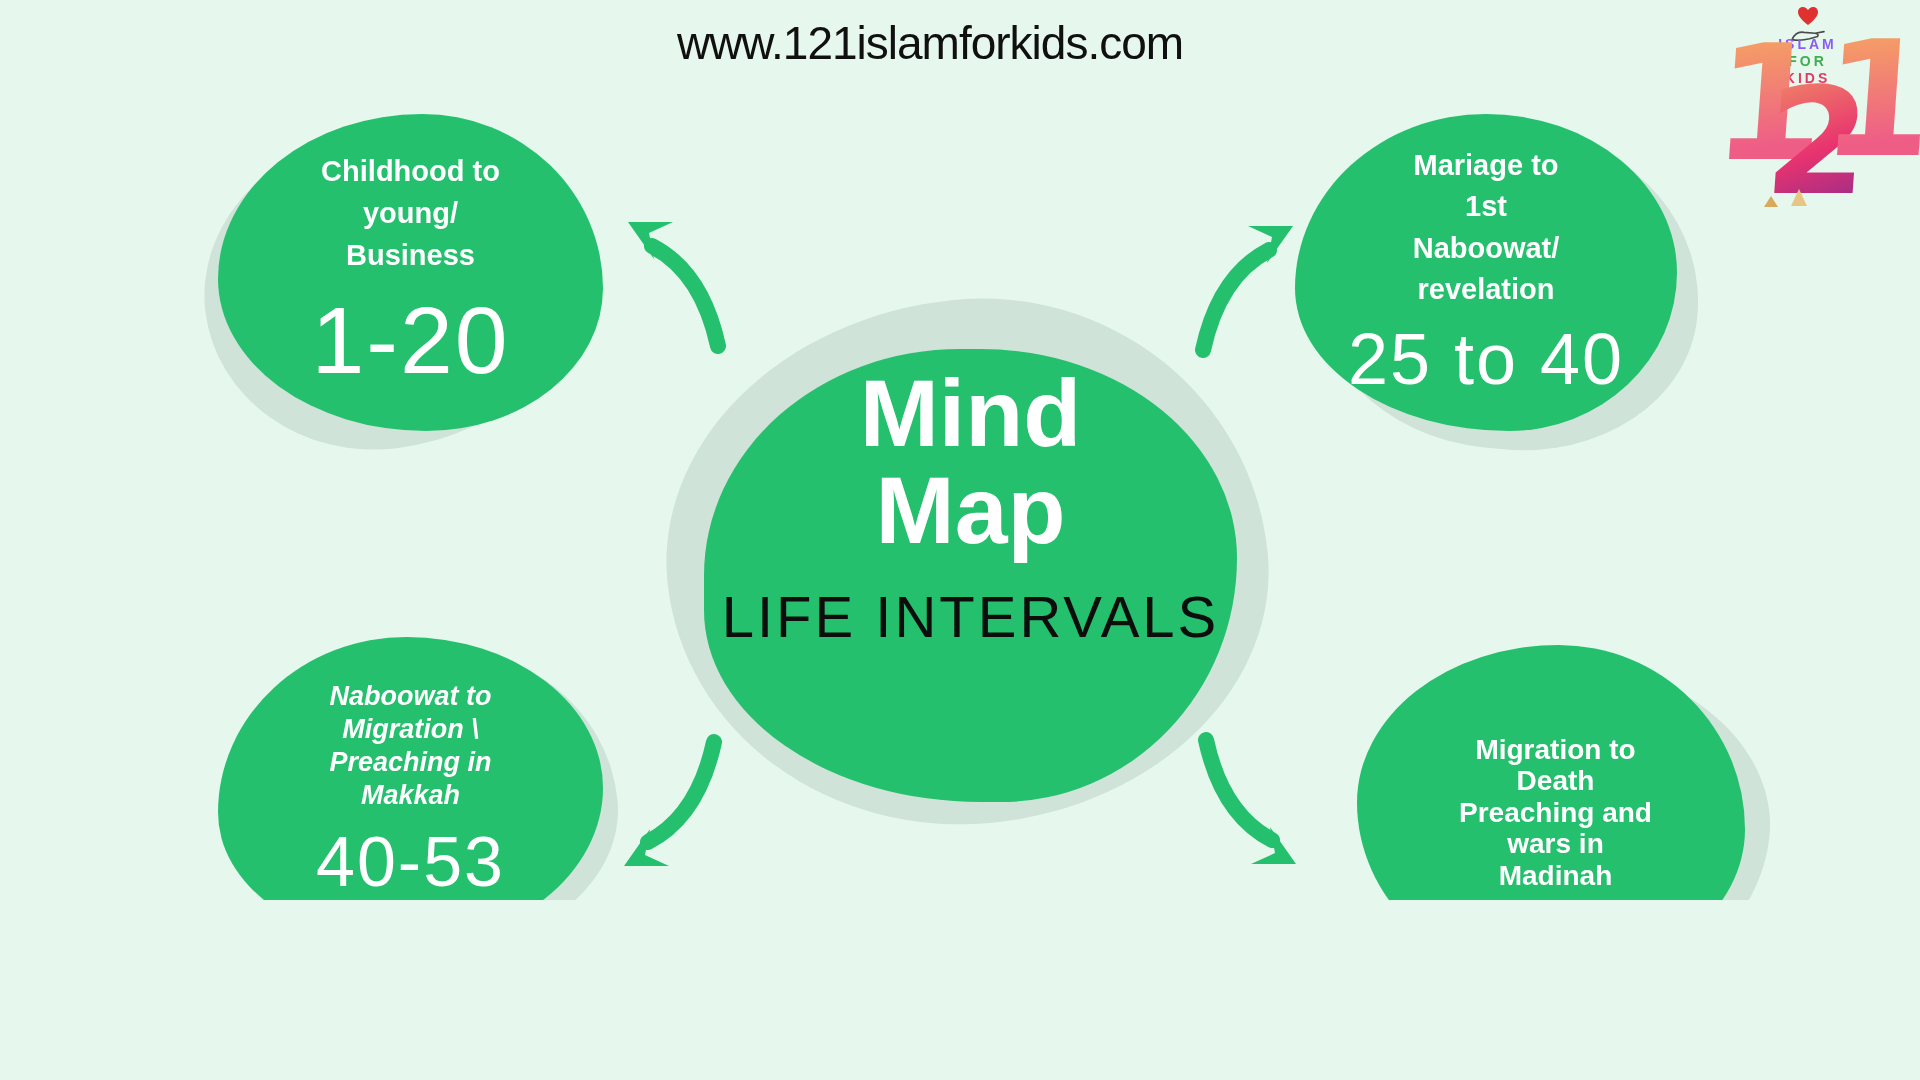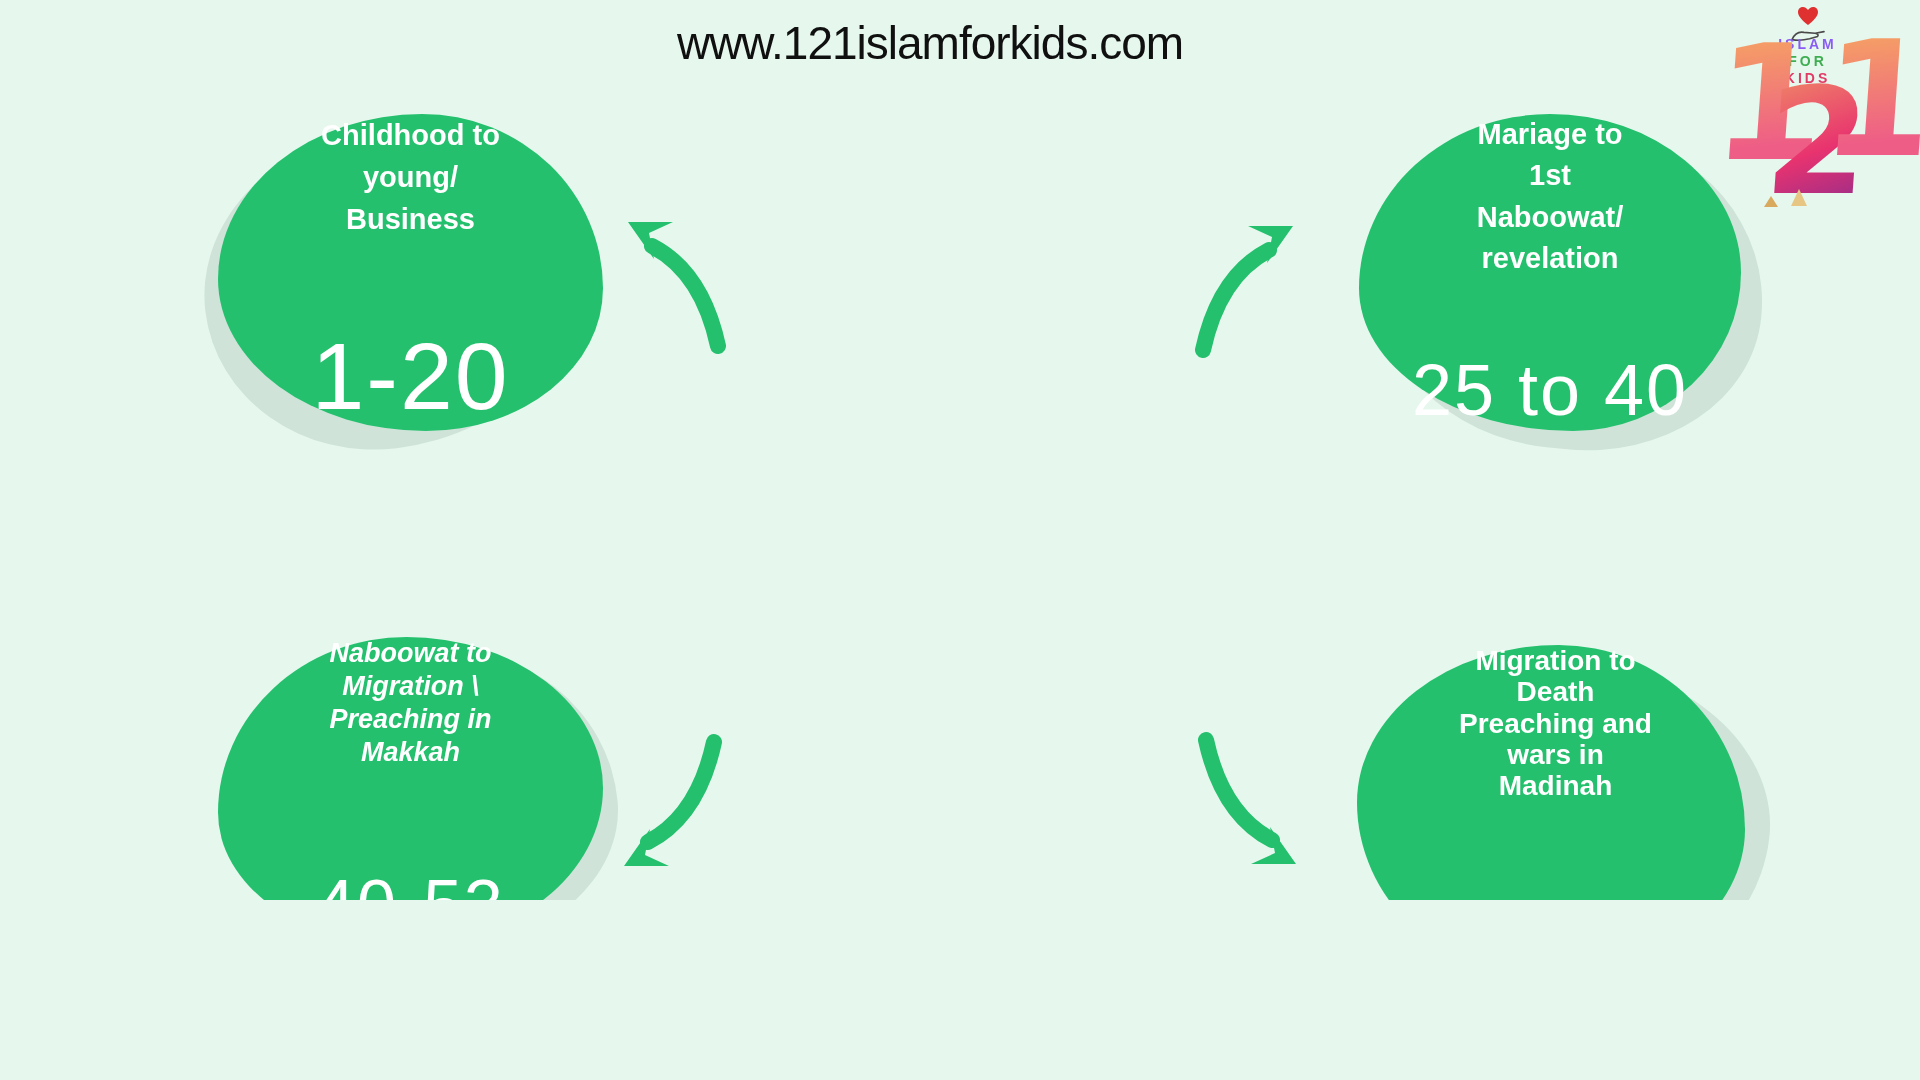--- a/index.html
+++ b/index.html
@@ -14,32 +14,32 @@
     position:absolute;left:930px;top:16px;transform:translateX(-50%);
     font-size:46px;letter-spacing:-1px;color:#101010;white-space:nowrap;
   }
   
   .node{position:absolute;}
   .blob-shadow{
     position:absolute;inset:0;background:var(--shadow,#cfe3d8);
   }
   .blob-green{
     position:absolute;inset:0;background:var(--green,#24c06e);
-    display:flex;flex-direction:column;align-items:center;justify-content:space-between;
+    display:flex;flex-direction:column;align-items:center;justify-content:center;
     text-align:center;
   }
   .node-label{
     font-weight:bold;color:#fff;white-space:pre-line;
   }
   .node-value{
     color:#fff;font-weight:300;letter-spacing:2px;
   }
   
   .node-tl{left:218px;top:114px;width:385px;height:317px;}
-  .node-tr{left:1359px;top:114px;width:382px;height:317px;}
+  .node-tr{left:1295px;top:114px;width:382px;height:317px;}
   .node-bl{left:218px;top:637px;width:385px;height:308px;}
   .node-br{left:1357px;top:645px;width:388px;height:335px;}
   .node-center{left:704px;top:349px;width:533px;height:453px;}
   
   .node-tl .blob-green{border-radius:53% 47% 46% 54% / 52% 55% 45% 48%;}
   .node-tl .blob-shadow{border-radius:48% 52% 55% 45% / 50% 45% 55% 50%;transform:translate(-14px,16px) rotate(-7deg);}
   .node-tr .blob-green{border-radius:50% 50% 44% 56% / 55% 50% 50% 45%;}
   .node-tr .blob-shadow{border-radius:52% 48% 50% 50% / 45% 55% 50% 50%;transform:translate(22px,18px) rotate(6deg);}
   .node-bl .blob-green{border-radius:49% 51% 52% 48% / 57% 49% 51% 43%;}
   .node-bl .blob-shadow{border-radius:53% 47% 49% 51% / 49% 55% 45% 51%;transform:translate(14px,12px) rotate(-5deg);}
@@ -116,20 +116,28 @@
       <span class="w-for">FOR</span>
       <span class="w-kids">KIDS</span>
     </div>
     <span class="digit d-left">1</span>
     <span class="digit d-mid">2</span>
     <span class="digit d-right">1</span>
     <span class="tri tri-a"></span>
     <span class="tri tri-b"></span>
   </div>
 
+  <div class="node node-center">
+    <div class="blob-shadow"></div>
+    <div class="blob-green">
+      <div class="center-title">Mind
+Map</div>
+      <div class="center-sub">LIFE INTERVALS</div>
+    </div>
+  </div>
 
   <div class="node node-tl">
     <div class="blob-shadow"></div>
     <div class="blob-green">
       <div class="node-label">Childhood to
 young/
 Business</div>
       <div class="node-value">1-20</div>
     </div>
   </div>

